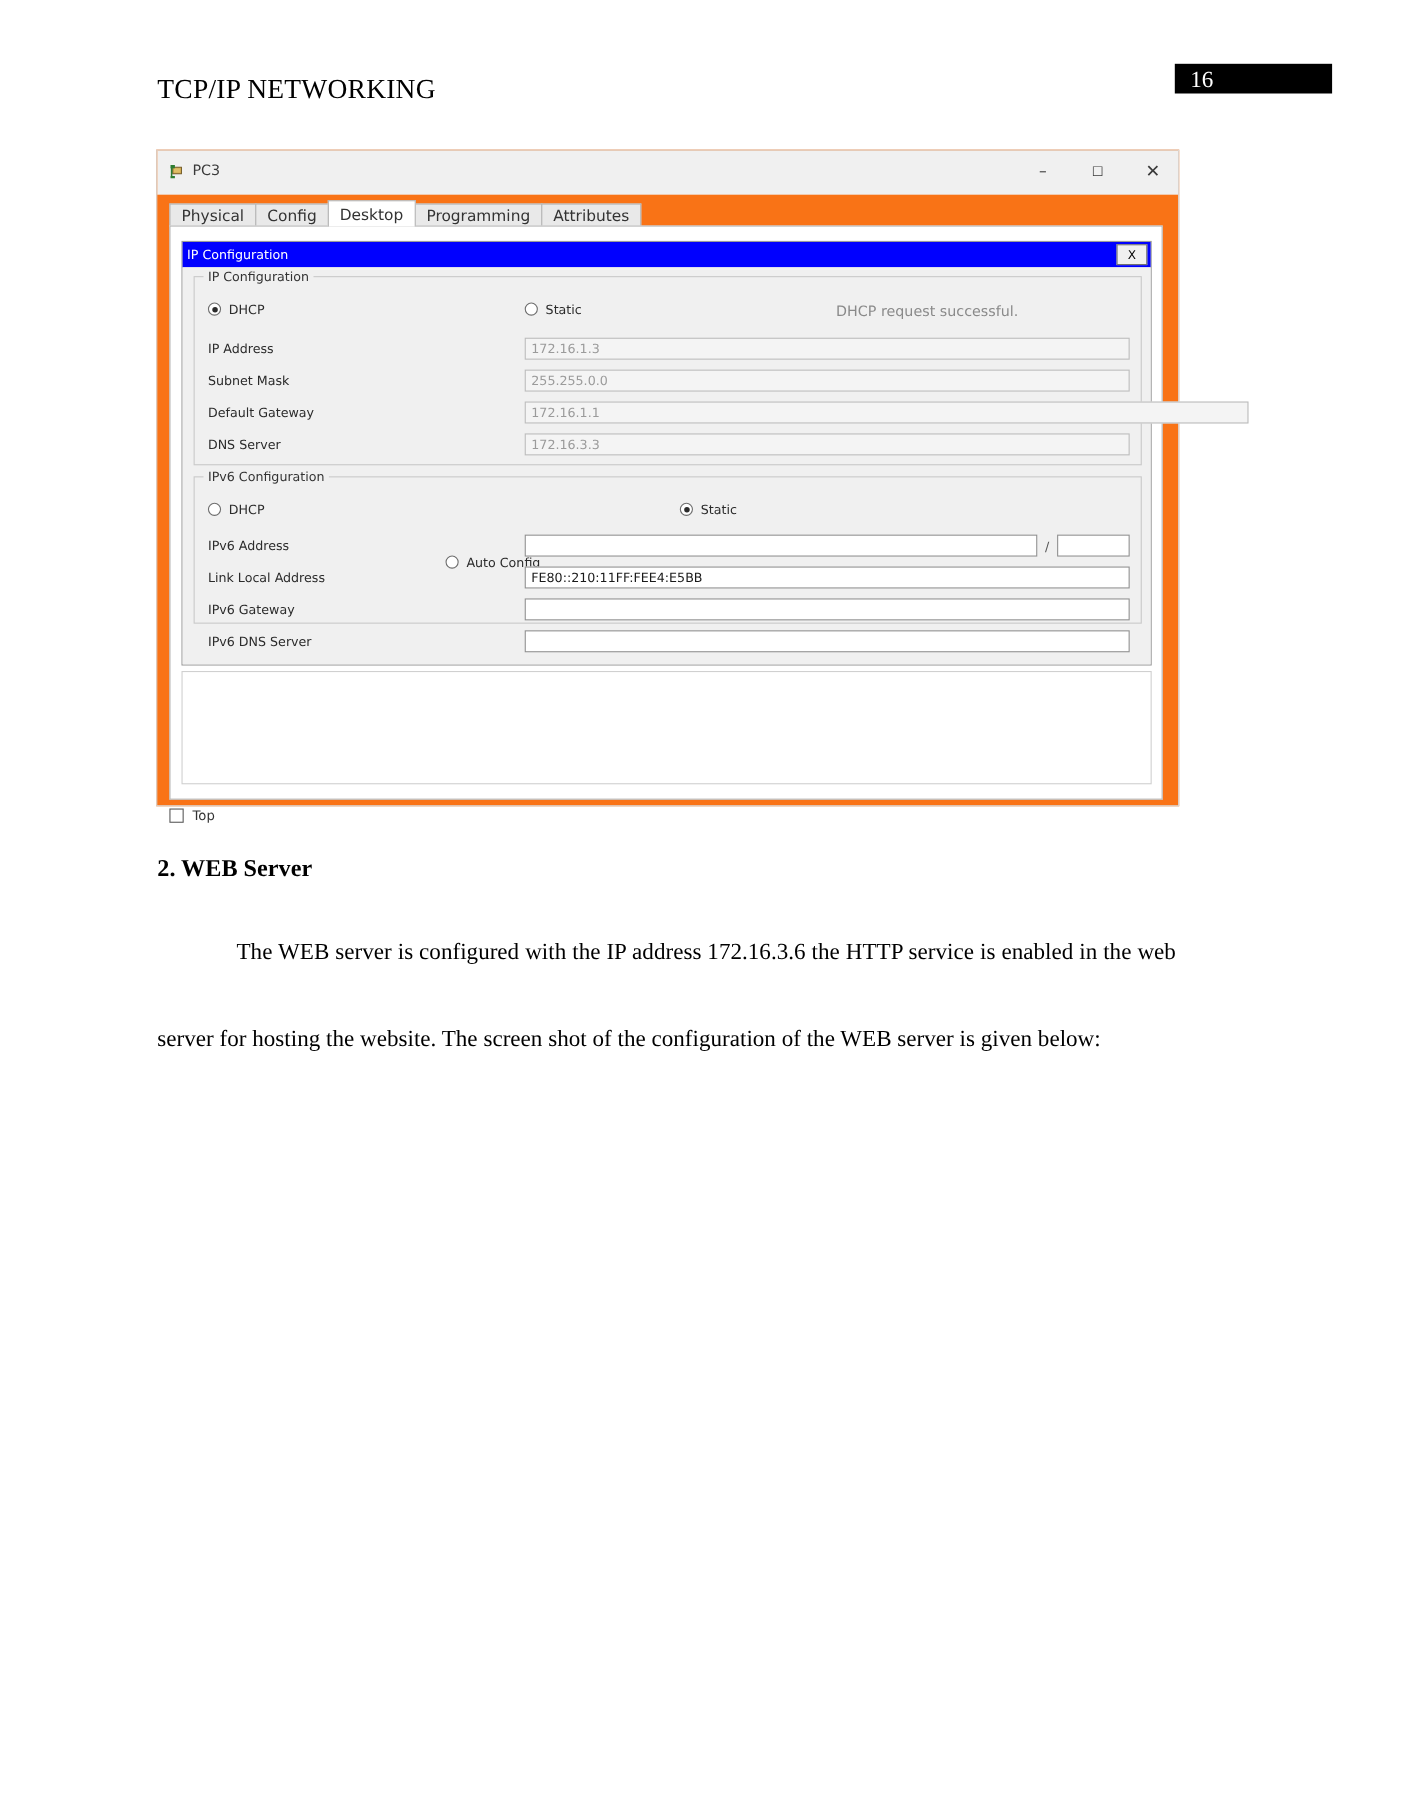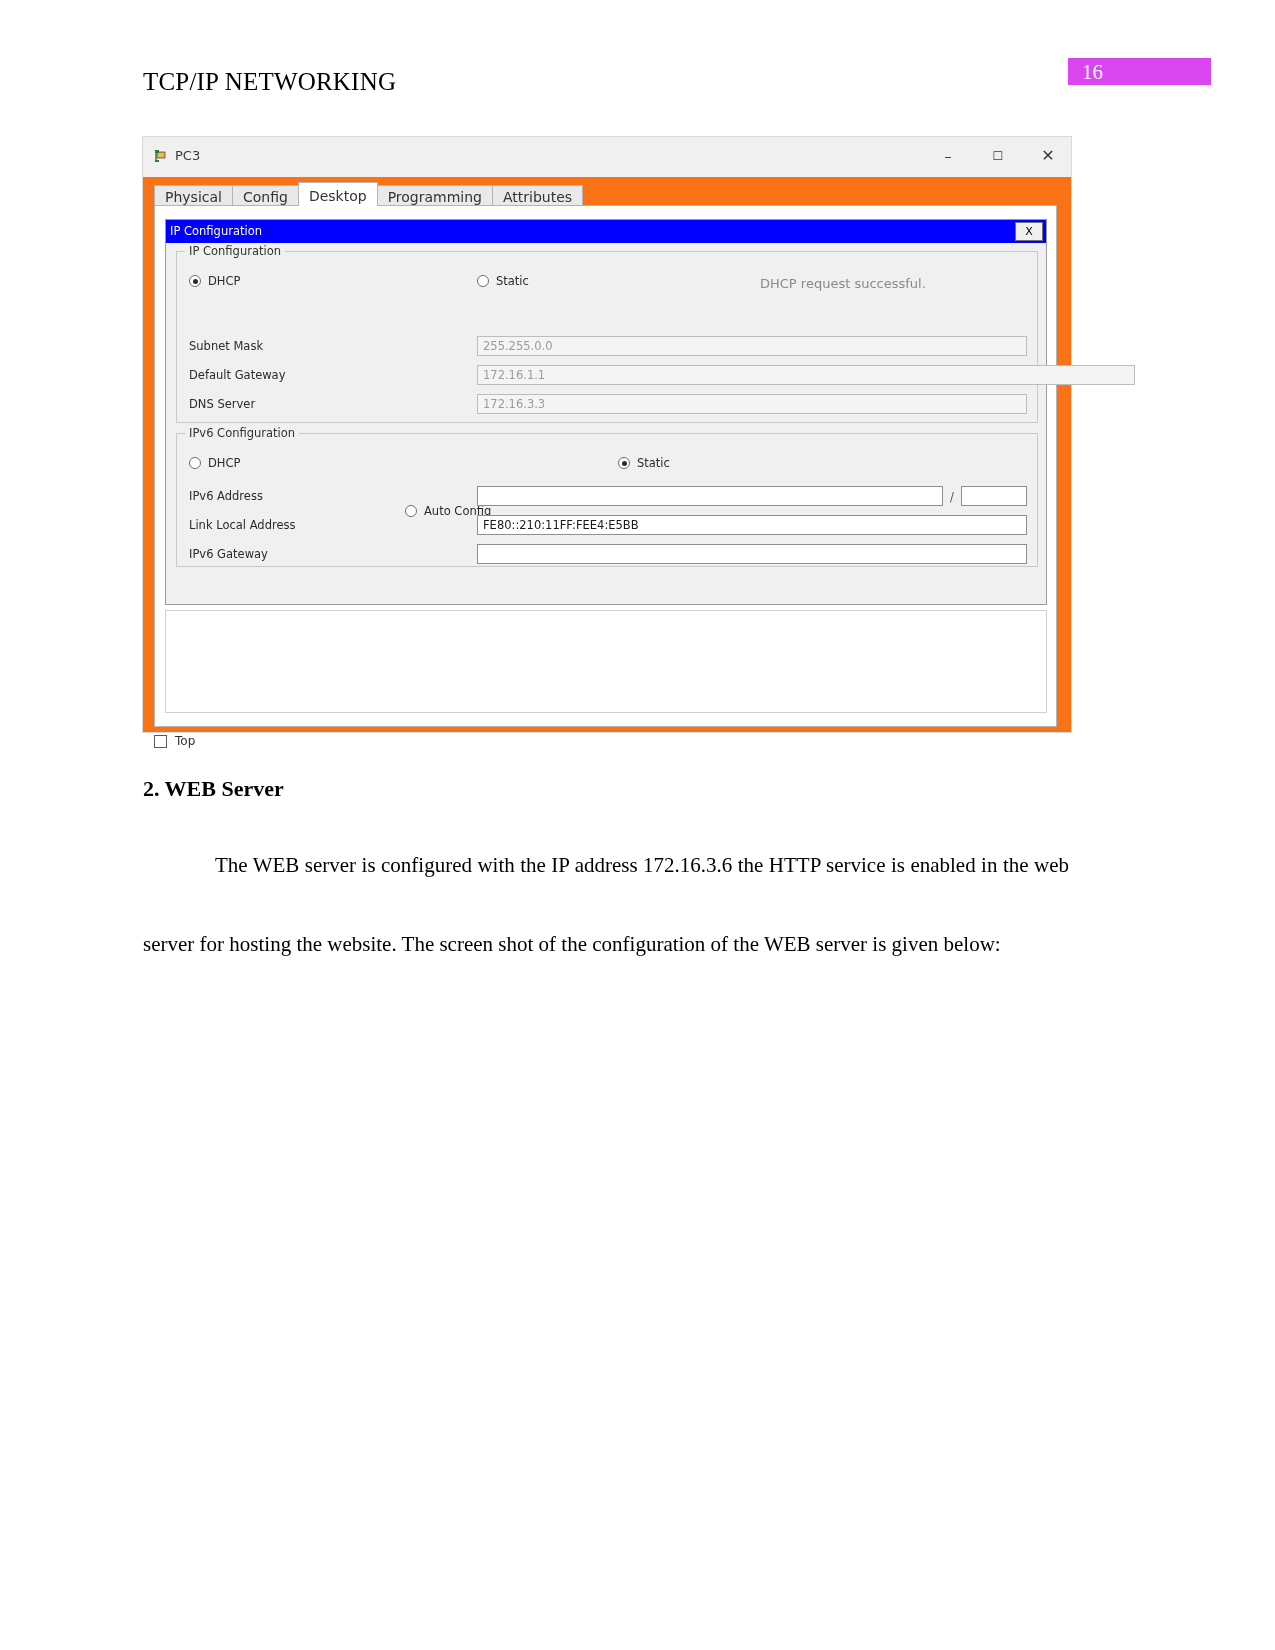--- a/index.html
+++ b/index.html
@@ -30,21 +30,21 @@
     color: #000000;
     letter-spacing: 0.2px;
     white-space: nowrap;
   }
   .page-badge {
     position: absolute;
     left: 1068px;
     top: 58px;
     width: 143px;
     height: 27px;
-    background: #d946ef;
+    background: #000000;
   }
   .page-badge-num {
     position: absolute;
     left: 14px;
     top: 2px;
     font-family: "Liberation Serif", serif;
     font-size: 21px;
     color: #ffffff;
   }
 
@@ -385,20 +385,24 @@
               <span class="dot"></span>
               <span>DHCP</span>
             </label>
             <label class="radio" style="left:300px;">
               <span class="dot"></span>
               <span>Static</span>
             </label>
             <span class="status-text" style="left:583px;top:2px;">DHCP request successful.</span>
           </div>
 
+          <div class="field-row" style="top:55px;">
+            <span class="field-label">IP Address</span>
+            <span class="field-input" style="left:300px;width:550px;">172.16.1.3</span>
+          </div>
 
           <div class="field-row" style="top:84px;">
             <span class="field-label">Subnet Mask</span>
             <span class="field-input" style="left:300px;width:550px;">255.255.0.0</span>
           </div>
 
           <div class="field-row" style="top:113px;">
             <span class="field-label">Default Gateway</span>
             <span class="field-input" style="left:300px;width:658px;">172.16.1.1</span>
           </div>
@@ -437,20 +441,24 @@
           <div class="field-row" style="top:81px;">
             <span class="field-label">Link Local Address</span>
             <span class="field-input editable" style="left:300px;width:550px;">FE80::210:11FF:FEE4:E5BB</span>
           </div>
 
           <div class="field-row" style="top:110px;">
             <span class="field-label">IPv6 Gateway</span>
             <span class="field-input editable" style="left:300px;width:550px;"></span>
           </div>
 
+          <div class="field-row" style="top:139px;">
+            <span class="field-label">IPv6 DNS Server</span>
+            <span class="field-input editable" style="left:300px;width:550px;"></span>
+          </div>
         </div>
 
       </div>
     </div>
 
     <div class="desktop-blank"></div>
   </div>
 
   <div class="top-row">
     <span class="chk-box"></span>

